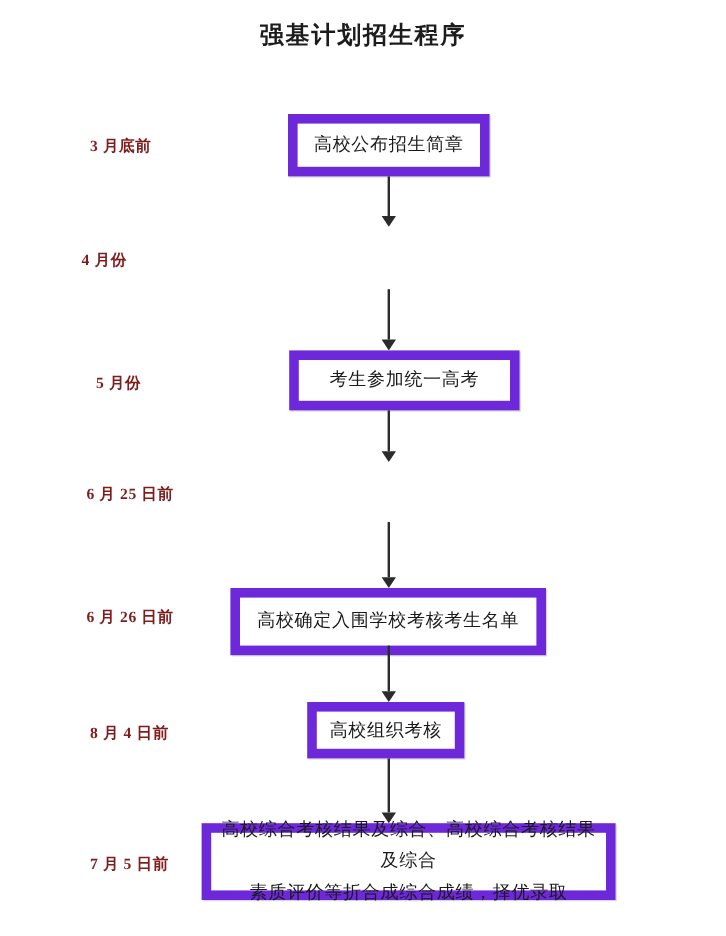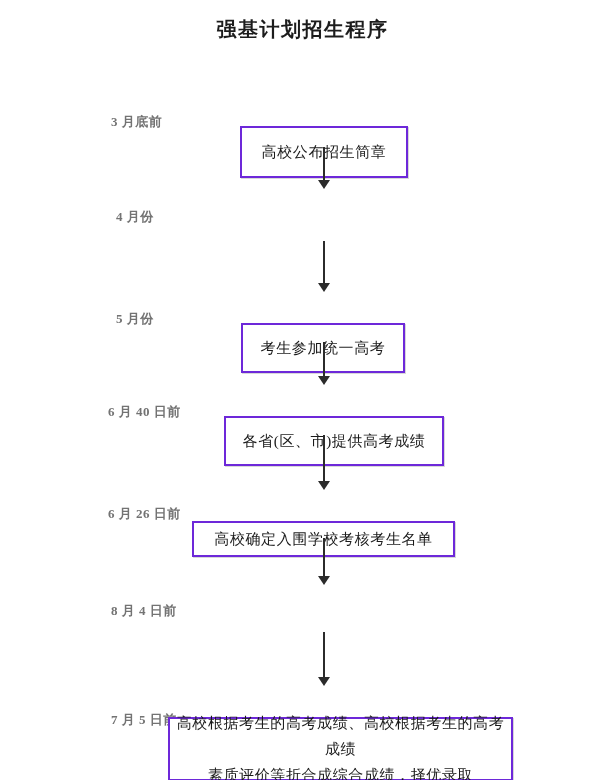--- a/index.html
+++ b/index.html
@@ -29,38 +29,36 @@
     font-weight: bold;
     letter-spacing: 1.5px;
     color: #1c1c1c;
     font-family: "Liberation Sans", "DejaVu Sans", sans-serif;
   }
 
   .stage-label {
     position: absolute;
     font-size: 13px;
     font-weight: bold;
-    color: #737373;
+    color: #7f1d1d;
     white-space: nowrap;
     text-align: left;
     font-family: "Liberation Serif", "DejaVu Serif", serif;
     letter-spacing: 0.5px;
-    margin-left: 36px;
   }
 
   .flow-box {
     position: absolute;
     box-sizing: border-box;
-    border: 2px solid #6d28d9;
+    border: 8px solid #6d28d9;
     background: #ffffff;
     display: flex;
     align-items: center;
     justify-content: center;
     box-shadow: inset 0 0 0 1px #ffffff, 1px 1px 0 0 #d8d8d8;
-    margin-top: 31px;
   }
   .flow-box .box-text {
     font-size: 15px;
     line-height: 26px;
     color: #1a1a1a;
     text-align: center;
     letter-spacing: 0.6px;
     white-space: pre-line;
     padding: 0 6px;
     font-family: "Liberation Serif", "DejaVu Serif", serif;
@@ -89,73 +87,73 @@
   }
 </style>
 </head>
 <body>
 
 <div id="page">
 
   <div id="chart-title">强基计划招生程序</div>
 
   <div class="stage-label" style="left:75px; top:113px;">3 月底前</div>
-  <div class="stage-label" style="left:80px; top:208px;font-family:Liberation Serif, serif;">4 月份</div>
+  <div class="stage-label" style="left:68px; top:208px;font-family:Liberation Serif, serif;">4 月份</div>
   <div class="stage-label" style="left:80px; top:310px;">5 月份</div>
-  <div class="stage-label" style="left:72px; top:403px;">6 月 40 日前</div>
+  <div class="stage-label" style="left:72px; top:403px;">6 月 25 日前</div>
   <div class="stage-label" style="left:72px; top:505px;">6 月 26 日前</div>
   <div class="stage-label" style="left:75px; top:602px;">8 月 4 日前</div>
   <div class="stage-label" style="left:75px; top:711px;">7 月 5 日前</div>
 
   <div class="flow-box" style="left:240px; top:95px;  width:168px; height:52px;">
     <span class="box-text">高校公布招生简章</span>
   </div>
 
   <div class="connector" style="left:317px; top:147px; height:42px;">
     <div class="shaft" style="height:33px;"></div>
     <div class="head"></div>
   </div>
 
 
   <div class="connector" style="left:317px; top:241px; height:51px;">
     <div class="shaft" style="height:42px;"></div>
     <div class="head"></div>
   </div>
 
-  <div class="flow-box" style="left:241px; top:292px; width:164px; height:50px;">
+  <div class="flow-box" style="left:241px; top:292px; width:192px; height:50px;">
     <span class="box-text">考生参加统一高考</span>
   </div>
 
   <div class="connector" style="left:317px; top:342px; height:43px;">
     <div class="shaft" style="height:34px;"></div>
     <div class="head"></div>
   </div>
 
-  <div class="flow-box" style="left:224px; top:385px; width:220px; height:50px;">
-    <span class="box-text">各省(区、市)提供高考成绩</span>
-  </div>
 
   <div class="connector" style="left:317px; top:435px; height:55px;">
     <div class="shaft" style="height:46px;"></div>
     <div class="head"></div>
   </div>
 
-  <div class="flow-box" style="left:192px; top:490px; width:263px; height:36px;">
+  <div class="flow-box" style="left:192px; top:490px; width:263px; height:56px;">
     <span class="box-text">高校确定入围学校考核考生名单</span>
   </div>
 
   <div class="connector" style="left:317px; top:538px; height:47px;">
     <div class="shaft" style="height:38px;"></div>
     <div class="head"></div>
   </div>
 
+  <div class="flow-box" style="left:256px; top:585px; width:131px; height:47px;">
+    <span class="box-text">高校组织考核</span>
+  </div>
 
   <div class="connector" style="left:317px; top:632px; height:54px;">
     <div class="shaft" style="height:45px;"></div>
     <div class="head"></div>
   </div>
 
   <div class="flow-box" style="left:168px; top:686px; width:345px; height:64px;">
-    <span class="box-text">高校根据考生的高考成绩、高校根据考生的高考成绩
+    <span class="box-text">高校综合考核结果及综合、高校综合考核结果及综合
 素质评价等折合成综合成绩，择优录取</span>
   </div>
 
 </div>
 
 </body></html>

